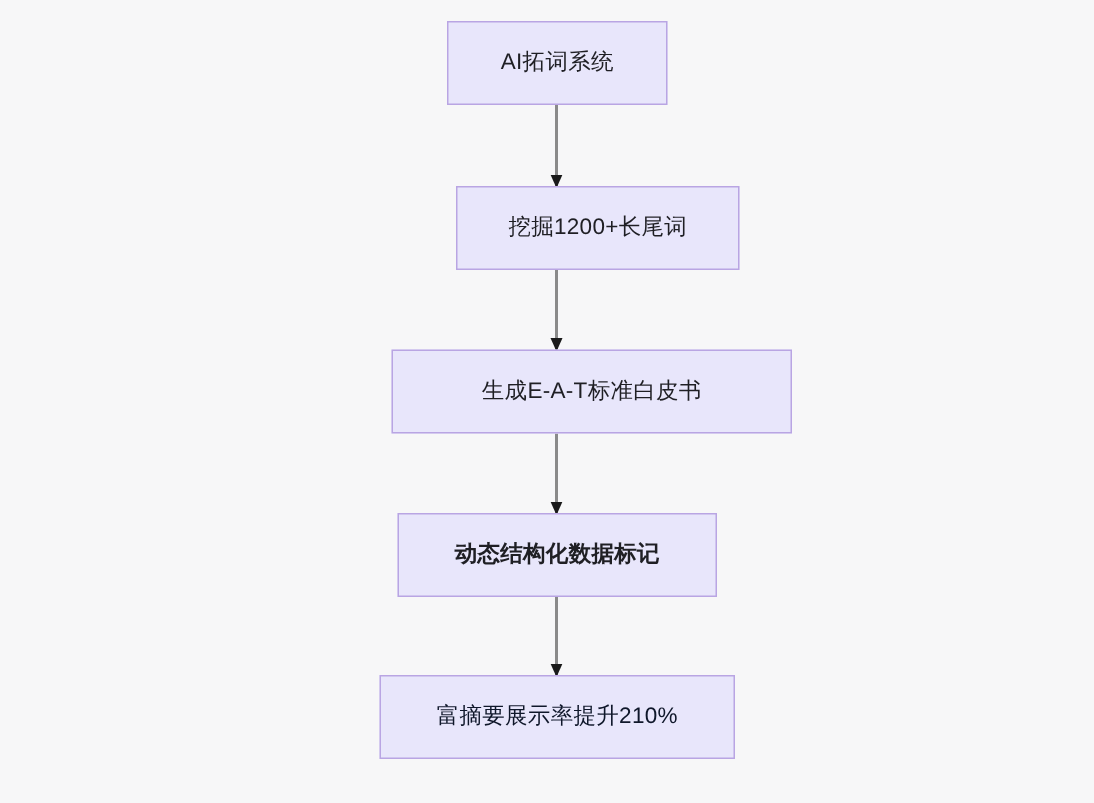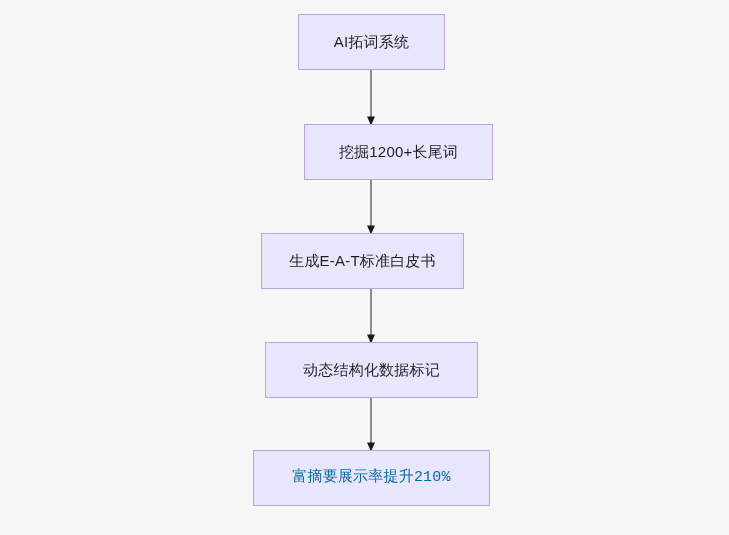--- a/index.html
+++ b/index.html
@@ -66,24 +66,24 @@
       </g>
   </svg>
 
   <div id="nodes-group">
       <div class="node" style="left: 298px; top: 14px; width: 147px; height: 56px; background: rgb(232, 230, 251); border-color: rgb(185, 165, 227);">
         <span class="node-label" style="color: rgb(31, 31, 36);">AI拓词系统</span>
       </div>
       <div class="node" style="left: 276px; top: 124px; width: 189px; height: 56px; background: rgb(232, 230, 251); border-color: rgb(185, 165, 227); margin-left: 28px;">
         <span class="node-label" style="color: rgb(31, 31, 36);">挖掘1200+长尾词</span>
       </div>
-      <div class="node" style="left: 261px; top: 233px; width: 203px; height: 56px; background: rgb(232, 230, 251); border-color: rgb(185, 165, 227);">
+      <div class="node" style="left: 261px; top: 233px; width: 267px; height: 56px; background: rgb(232, 230, 251); border-color: rgb(185, 165, 227);">
         <span class="node-label" style="color: rgb(31, 31, 36);">生成E-A-T标准白皮书</span>
       </div>
       <div class="node" style="left: 265px; top: 342px; width: 213px; height: 56px; background: rgb(232, 230, 251); border-color: rgb(185, 165, 227);">
-        <span class="node-label" style="color: rgb(31, 31, 36);">动态结构化数据标记</span>
+        <span class="node-label" style="color: rgb(31, 31, 36); font-weight: bold;">动态结构化数据标记</span>
       </div>
       <div class="node" style="left: 253px; top: 450px; width: 237px; height: 56px; background: rgb(232, 230, 251); border-color: rgb(185, 165, 227);">
-        <span class="node-label" style="color: #0369a1; font-family: Liberation Mono, monospace;">富摘要展示率提升210%</span>
+        <span class="node-label" style="color: #0f172a;">富摘要展示率提升210%</span>
       </div>
     </div>
 
 </div>
 
 </body></html>

